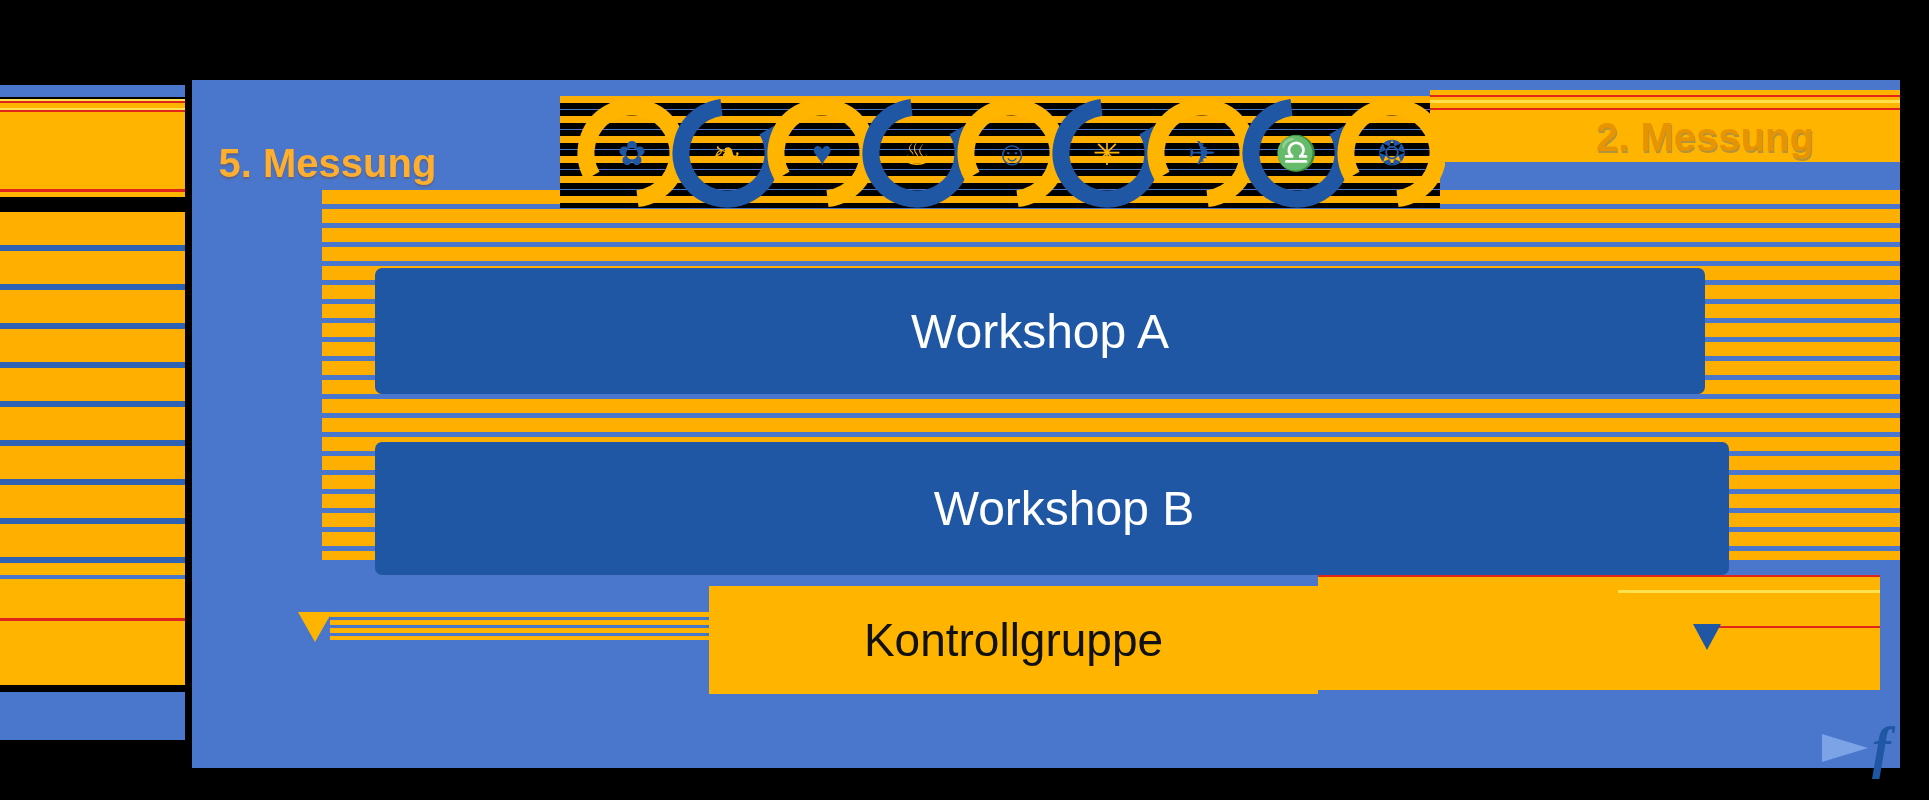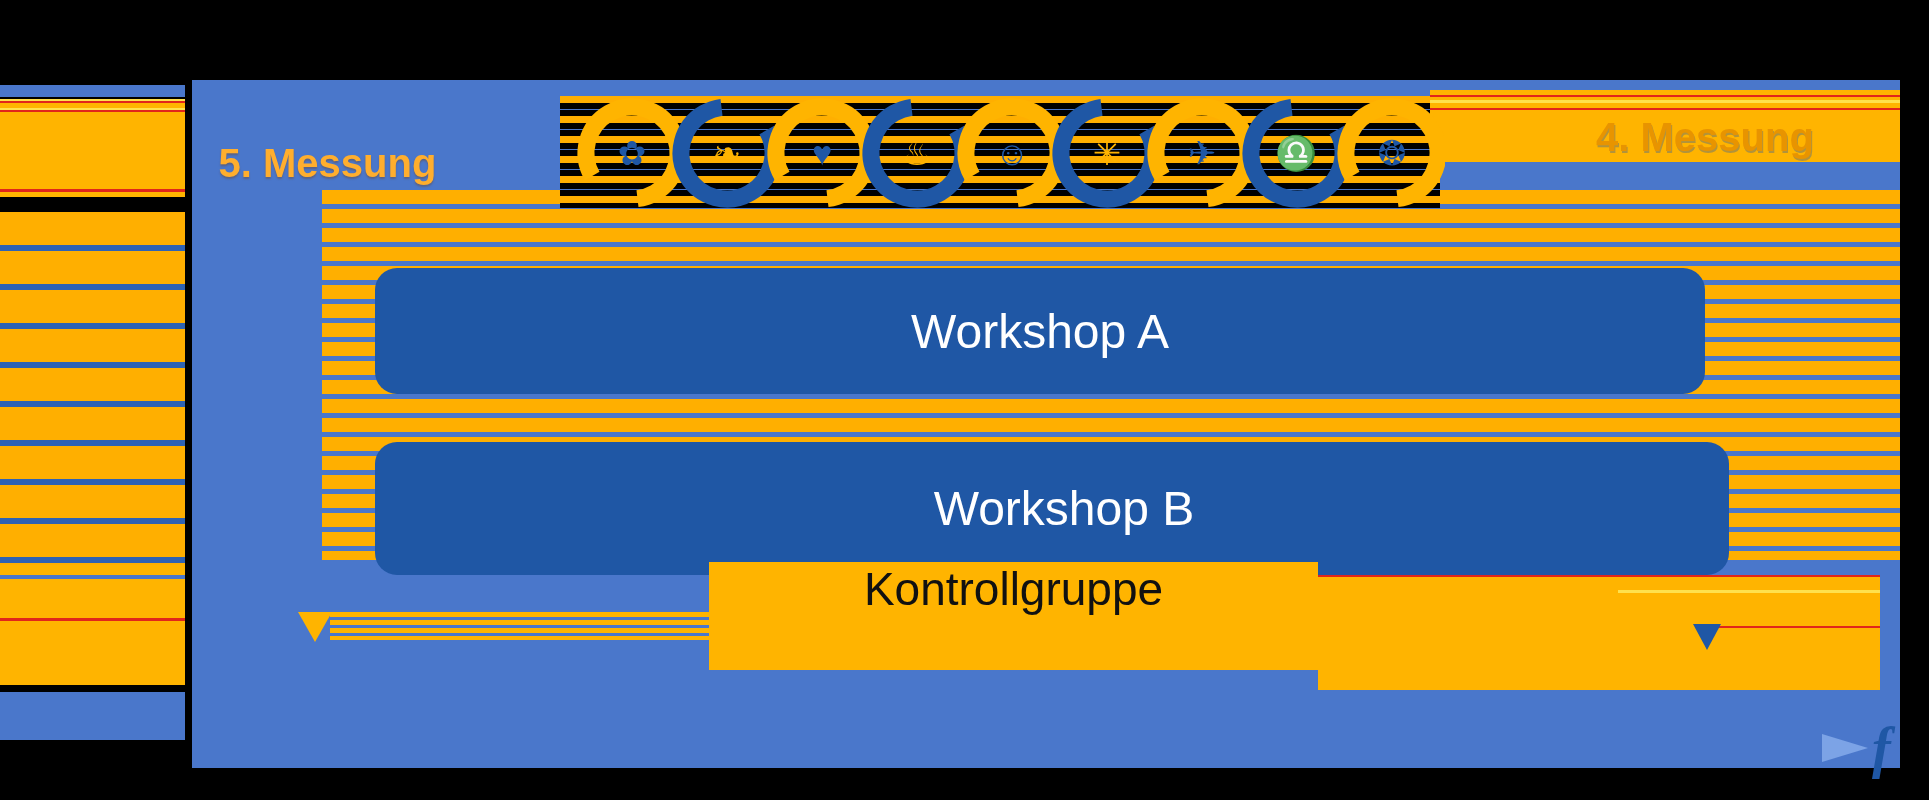--- a/index.html
+++ b/index.html
@@ -38,27 +38,27 @@
      font-size:40px;font-weight:bold;color:#E89400;text-shadow:1px 2px 0 rgba(31,87,168,.35);}
   
   #right-orange-band{left:1318px;top:575px;width:562px;height:115px;background:var(--orange);}
   #right-orange-band .redtop{left:0;top:0;width:562px;height:2px;background:var(--art-red);}
   #right-orange-band .yline{left:300px;top:15px;width:262px;height:3px;background:var(--art-yellow);}
   #right-orange-band .redmid{left:399px;top:51px;width:163px;height:2px;background:var(--art-red);}
   #navy-down-arrow{left:1693px;top:624px;width:0;height:0;
      border-left:14px solid transparent;border-right:14px solid transparent;
      border-top:26px solid var(--box-navy);}
   
-  .navy-box{background:var(--box-navy);border-radius:22px;color:#fff;font-size:48px;
+  .navy-box{background:var(--box-navy);border-radius:7px;color:#fff;font-size:48px;
      display:flex;align-items:center;justify-content:center;}
   #box-a{left:375px;top:268px;width:1330px;height:126px;}
   #box-b{left:375px;top:442px;width:1330px;height:133px;padding-left:24px;}
   
-  #box-k{left:709px;top:562px;width:609px;height:108px;background:var(--orange);color:#111;
-     font-size:46px;display:flex;align-items:flex-start;justify-content:center;}
+  #box-k{left:709px;top:586px;width:609px;height:108px;background:var(--orange);color:#111;
+     font-size:46px;display:flex;align-items:center;justify-content:center;}
   
   #left-band{left:330px;top:612px;width:382px;height:28px;
      background:repeating-linear-gradient(to bottom,var(--orange) 0 5px,var(--panel-blue) 5px 8px);}
   #left-band-arrowhead{left:298px;top:612px;width:0;height:0;
      border-left:17px solid transparent;border-right:17px solid transparent;
      border-top:30px solid var(--orange);}
   
   #label-m1{left:205px;top:140px;width:245px;height:46px;line-height:46px;text-align:center;
      font-size:40px;font-weight:bold;color:#FFAE2E;text-shadow:0 2px 2px rgba(120,60,0,.35);}
   
@@ -112,21 +112,21 @@
   <div class="abs navy-box" id="box-b">
     <span>Workshop B</span>
   </div>
   <div class="abs" id="left-band"></div>
   <div class="abs" id="left-band-arrowhead"></div>
   <div class="abs" id="box-k">
     <span>Kontrollgruppe</span>
   </div>
 
   <div class="abs" id="label-m1">5. Messung</div>
-  <div class="abs" id="label-m2">4. Messung</div>
+  <div class="abs" id="label-m2">2. Messung</div>
 
   <svg class="abs" id="chain" viewBox="0 0 890 165" xmlns="http://www.w3.org/2000/svg">
       <circle cx="77" cy="81" r="46" fill="none" stroke="#FFB400" stroke-width="17" stroke-dasharray="235 54" transform="rotate(150 77 81)"></circle>
       <text x="77" y="93" text-anchor="middle" font-size="34" fill="#1F57A5">✿</text>
       <circle cx="172" cy="81" r="46" fill="none" stroke="#1F57A5" stroke-width="17" stroke-dasharray="235 54" transform="rotate(-30 172 81)"></circle>
       <text x="172" y="93" text-anchor="middle" font-size="34" fill="#FFB400">❧</text>
       <circle cx="267" cy="81" r="46" fill="none" stroke="#FFB400" stroke-width="17" stroke-dasharray="235 54" transform="rotate(150 267 81)"></circle>
       <text x="267" y="93" text-anchor="middle" font-size="34" fill="#1F57A5">♥</text>
       <circle cx="362" cy="81" r="46" fill="none" stroke="#1F57A5" stroke-width="17" stroke-dasharray="235 54" transform="rotate(-30 362 81)"></circle>
       <text x="362" y="93" text-anchor="middle" font-size="34" fill="#FFB400">♨</text>

